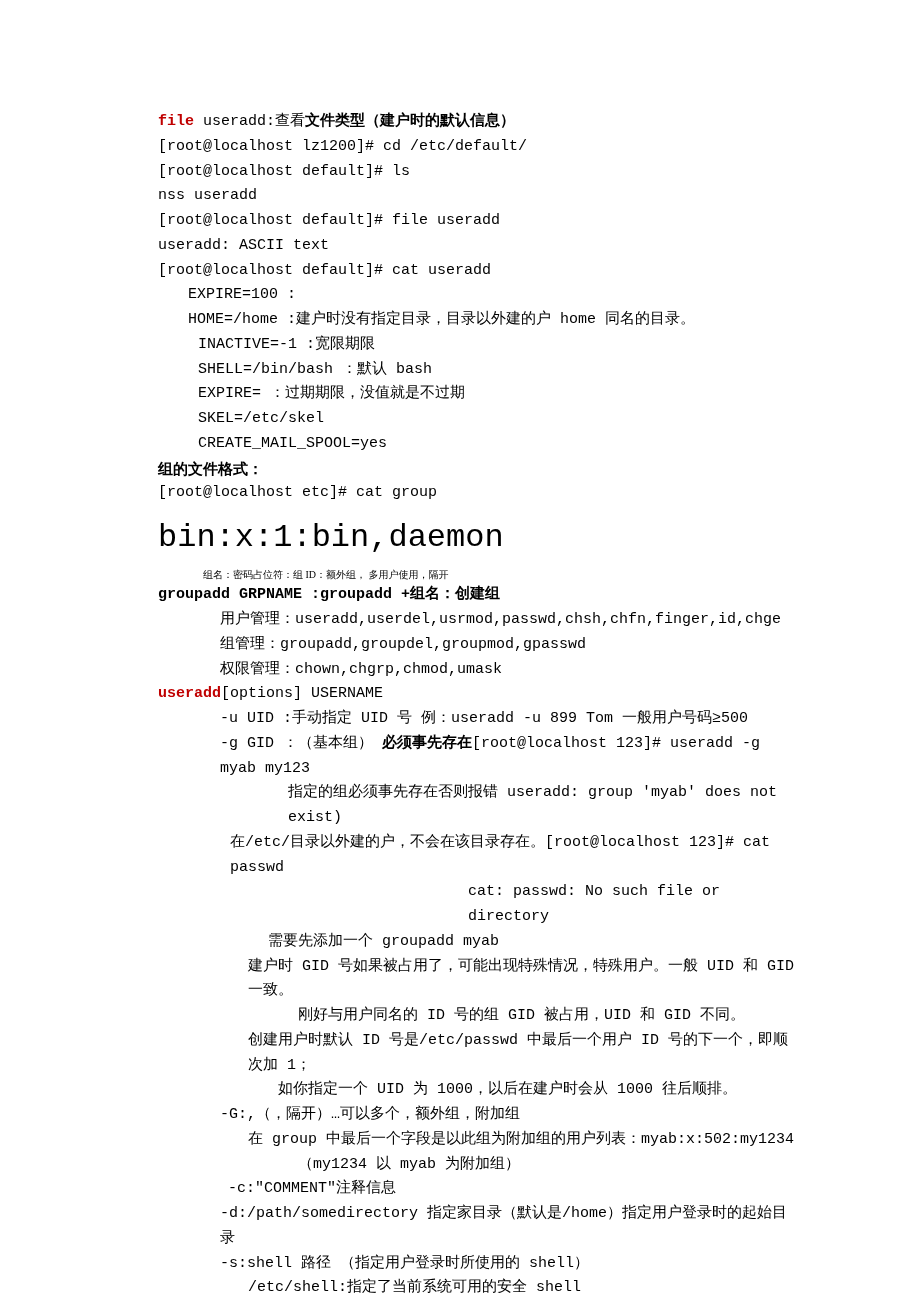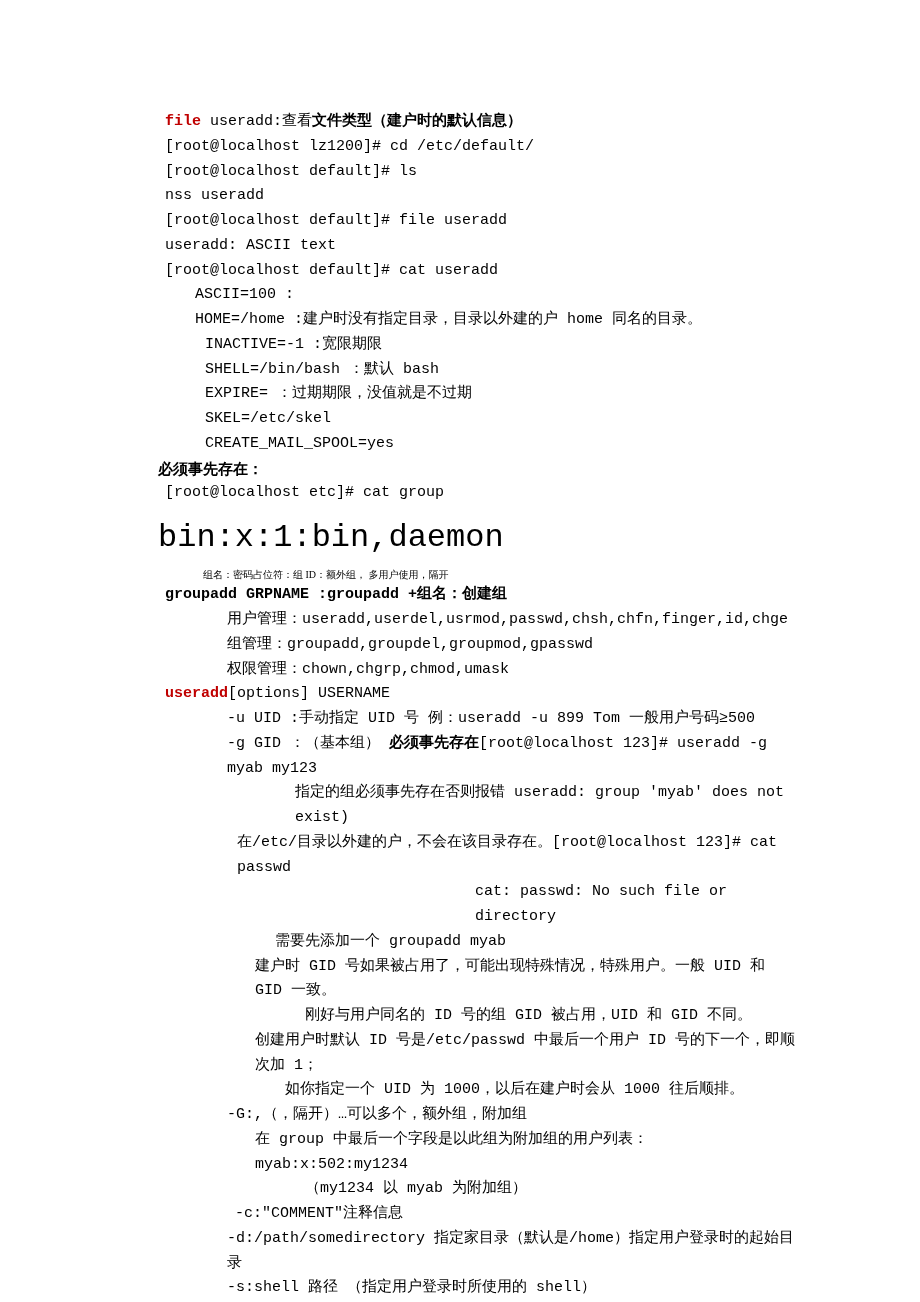--- a/index.html
+++ b/index.html
@@ -10,21 +10,20 @@
     width: 920px;
   }
   .page {
     padding: 110px 120px 60px 158px;
     font-size: 15px;
     line-height: 1.65;
     color: #000;
   }
   .mono {
     font-family: "Courier New", "SimSun", monospace;
-    margin-left: 7px;
   }
   .bold { font-weight: bold; }
   .red { color: #c00000; }
   .big-line {
     font-family: "Courier New", monospace;
     font-size: 32px;
     margin: 6px 0 2px 0;
   }
   .indent1 { padding-left: 30px; }
   .indent2 { padding-left: 40px; }
@@ -44,28 +43,28 @@
 
 <div class="page">
 
 <p class="mono"><span class="bold red">file</span><span> useradd:查看</span><span class="bold">文件类型（建户时的默认信息）</span></p>
 <p class="mono">[root@localhost lz1200]# cd /etc/default/</p>
 <p class="mono">[root@localhost default]# ls</p>
 <p class="mono">nss  useradd</p>
 <p class="mono">[root@localhost default]# file useradd</p>
 <p class="mono">useradd: ASCII text</p>
 <p class="mono">[root@localhost default]# cat useradd</p>
-<p class="mono indent1">ASCII=100 :</p>
+<p class="mono indent1">EXPIRE=100 :</p>
 <p class="mono indent1">HOME=/home :建户时没有指定目录，目录以外建的户 home 同名的目录。</p>
 <p class="mono indent2">INACTIVE=-1 :宽限期限</p>
 <p class="mono indent2">SHELL=/bin/bash  ：默认 bash</p>
 <p class="mono indent2">EXPIRE= ：过期期限，没值就是不过期</p>
 <p class="mono indent2">SKEL=/etc/skel</p>
 <p class="mono indent2">CREATE_MAIL_SPOOL=yes</p>
-<p class="bold">必须事先存在：</p>
+<p class="bold">组的文件格式：</p>
 <p class="mono">[root@localhost etc]# cat group</p>
 <p class="big-line">bin:x:1:bin,daemon</p>
 <p class="small-note">组名：密码占位符：组 ID：额外组，      多用户使用，隔开</p>
 <p class="mono bold">groupadd GRPNAME :groupadd +组名：创建组</p>
 <p class="mono indent3">用户管理：useradd,userdel,usrmod,passwd,chsh,chfn,finger,id,chge</p>
 <p class="mono indent3">组管理：groupadd,groupdel,groupmod,gpasswd</p>
 <p class="mono indent3">权限管理：chown,chgrp,chmod,umask</p>
 <p class="mono"><span class="bold red">useradd</span><span>[options] USERNAME</span></p>
 <p class="mono indent3">-u UID :手动指定 UID 号  例：useradd -u 899 Tom  一般用户号码≥500</p>
 <p class="mono indent3"><span>-g GID ：（基本组） </span><span class="bold">必须事先存在</span><span>[root@localhost 123]# useradd -g myab my123</span></p>

